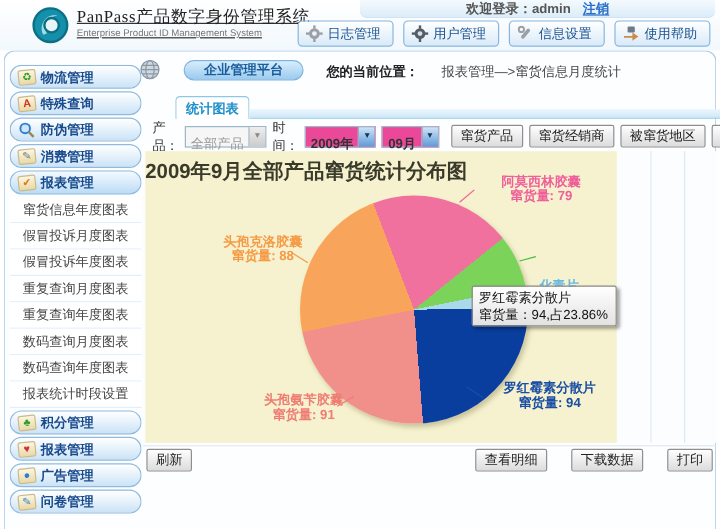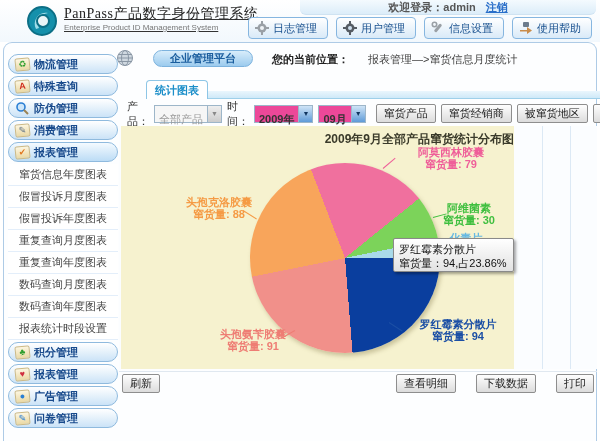--- a/index.html
+++ b/index.html
@@ -60,21 +60,21 @@
   .select.disabled { background:#f6f6f6; }
   .select.disabled .val { color:#9a9a9a; }
   .select.disabled .arrow { background:linear-gradient(#eeeeee,#cccccc); color:#888; }
   .gbtn { height:19px; padding:0 7px; display:flex; align-items:center; justify-content:center;
     background:linear-gradient(#fefefe,#dcdcdc); border:1px solid #8e8e8e; border-radius:2px;
     color:#222; cursor:pointer; white-space:nowrap; }
 
   .chart-wrap { position:absolute; left:0; top:49px; width:100%; height:243px; background:#fbfdff; }
   .vline { position:absolute; top:0; width:1px; height:100%; background:#dce9f5; }
   .chart-panel { position:absolute; left:2px; top:0; width:393px; height:243px; background:#f6f2cf; }
-  .chart-title { position:absolute; left:0; top:5px; width:100%; text-align:right; font-size:12px; font-weight:bold; color:#3a3a2a; }
+  .chart-title { position:absolute; left:0; top:5px; width:100%; text-align:left; font-size:17px; font-weight:bold; color:#3a3a2a; }
   .pie { position:absolute; left:129px; top:37px; width:190px; height:190px; border-radius:50%;
     box-shadow:2px 3px 4px rgba(120,110,60,.35); }
   .plabel { position:absolute; text-align:center; font-weight:bold; line-height:12px; white-space:nowrap; }
   .leader { position:absolute; height:1px; transform-origin:left center; }
   .tooltip { position:absolute; left:272px; top:112px; width:121px; height:34px; padding:3px 5px;
     background:linear-gradient(#ffffff,#e2e2e2); border:1px solid #8a8a8a; border-radius:2px;
     box-shadow:2px 2px 3px rgba(0,0,0,.35); color:#111; font-weight:normal; line-height:14px; z-index:5; white-space:nowrap; }
   .hidden-label { position:absolute; left:300px; top:101px; width:90px; height:12px; overflow:hidden;
     color:#66b9e2; font-weight:bold; text-align:center; z-index:1; }
 
@@ -285,24 +285,20 @@
           <div class="leader" style="left: 262px; top: 42px; width: 16px; transform: rotate(-40deg); background: rgb(239, 95, 153);"></div>
           <div class="leader" style="left: 312px; top: 91px; width: 14px; transform: rotate(-15deg); background: rgb(63, 191, 63);"></div>
           <div class="leader" style="left: 268px; top: 196px; width: 16px; transform: rotate(33deg); background: rgb(27, 79, 165);"></div>
           <div class="leader" style="left: 160px; top: 212px; width: 16px; transform: rotate(-30deg); background: rgb(238, 125, 116);"></div>
           <div class="leader" style="left: 122px; top: 84px; width: 16px; transform: rotate(32deg); background: rgb(245, 155, 69);"></div>
 
           <div class="plabel" style="left: 270px; top: 20px; width: 120px; color: rgb(239, 95, 153);">
             <div>阿莫西林胶囊</div>
             <div>窜货量: 79</div>
           </div>
-          <div class="plabel" style="left: 300px; top: 76px; width: 96px; color: rgb(63, 191, 63);">
-            <div>阿维菌素</div>
-            <div>窜货量: 30</div>
-          </div>
           <div class="hidden-label" style="color: rgb(102, 185, 226);">
             <div style="margin-top:4px;">化毒片</div>
           </div>
           <div class="plabel" style="left: 282px; top: 192px; width: 110px; color: rgb(27, 79, 165);">
             <div>罗红霉素分散片</div>
             <div>窜货量: 94</div>
           </div>
           <div class="plabel" style="left: 82px; top: 202px; width: 100px; color: rgb(238, 125, 116);">
             <div>头孢氨苄胶囊</div>
             <div>窜货量: 91</div>

